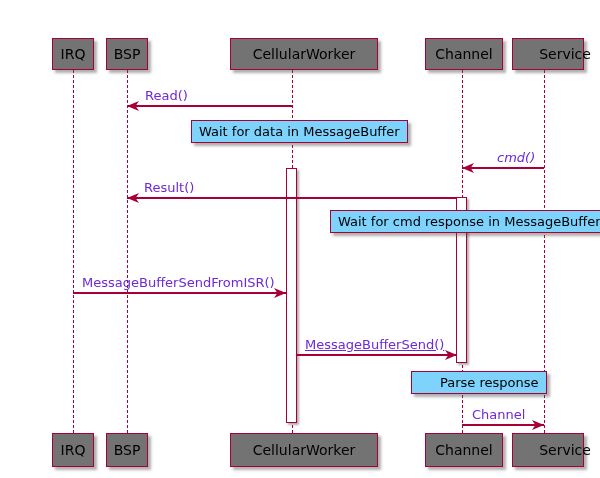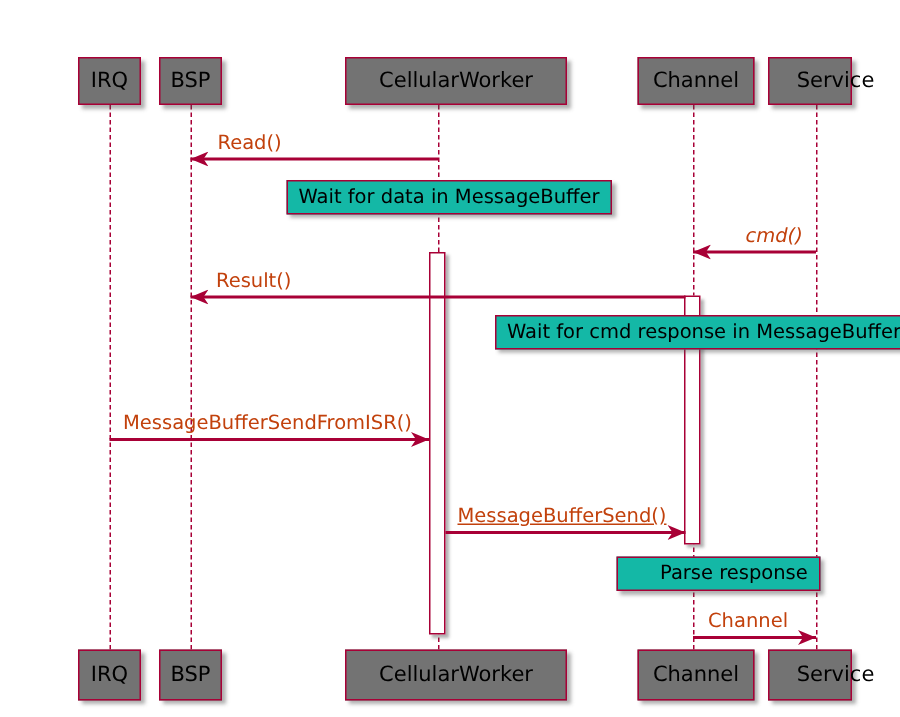--- a/index.html
+++ b/index.html
@@ -12,48 +12,48 @@
   .pbox{position:absolute;background:#737373;border:1.8px solid #A80036;
         box-shadow:2.5px 2.5px 2.5px rgba(80,80,80,.45);
         display:flex;align-items:center;justify-content:center;
         font-size:14px;box-sizing:border-box;}
   .pbox.top{top:38px;height:32px;}
   .pbox.bottom{top:433px;height:34px;}
   .p-irq{left:52px;width:42px;}
   .p-bsp{left:106px;width:42px;}
   .p-cw{left:230px;width:148px;}
   .p-ch{left:425px;width:78px;}
-  .p-sv{left:512px;width:56px;padding-left:34px;}
+  .p-sv{left:512px;width:72px;padding-left:34px;}
 
   .lifeline{position:absolute;top:70px;height:363px;width:0;
             border-left:1px dashed #A80036;}
   .ll-irq{left:73px;} .ll-bsp{left:127px;} .ll-cw{left:292px;}
   .ll-ch{left:462px;} .ll-sv{left:544px;}
 
   .activation{position:absolute;width:11px;background:#fff;
               border:1.5px solid #A80036;box-sizing:border-box;
               box-shadow:2px 2px 2px rgba(80,80,80,.45);}
   .act-cw{left:286px;top:168px;height:255px;}
   .act-ch{left:456px;top:197px;height:166px;}
 
   .mline{position:absolute;height:1.6px;background:#A80036;}
-  .mlabel{position:absolute;font-size:13px;white-space:nowrap;color:#c2410c;}
+  .mlabel{position:absolute;font-size:13px;white-space:nowrap;color:#6d28d9;}
   .ahead{position:absolute;width:12px;height:10px;background:#A80036;}
   .ahead.right{clip-path:polygon(0% 0%,100% 50%,0% 100%,28% 50%);}
   .ahead.left{clip-path:polygon(100% 0%,0% 50%,100% 100%,72% 50%);}
 
   
   .m1-line{left:127px;top:105px;width:165px;} .m1-head{left:127px;top:101px;} .m1-label{left:145px;top:88px;}
   .m2-line{left:462px;top:167px;width:82px;}  .m2-head{left:462px;top:163px;} .m2-label{left:497px;top:150px;font-style:italic;}
   .m3-line{left:127px;top:197px;width:330px;} .m3-head{left:127px;top:193px;} .m3-label{left:144px;top:180px;}
   .m4-line{left:73px;top:292px;width:213px;}  .m4-head{left:274px;top:288px;} .m4-label{left:82px;top:275px;}
   .m5-line{left:297px;top:354px;width:160px;} .m5-head{left:445px;top:350px;} .m5-label{left:305px;top:337px;text-decoration:underline;}
   .m6-line{left:462px;top:424px;width:82px;}  .m6-head{left:532px;top:420px;} .m6-label{left:472px;top:407px;}
 
-  .note{position:absolute;background:#14b8a6;border:1.5px solid #A80036;
+  .note{position:absolute;background:#7dd3fc;border:1.5px solid #A80036;
         box-shadow:2.5px 2.5px 2.5px rgba(80,80,80,.45);
         font-size:13px;padding:3px 7px;white-space:nowrap;box-sizing:border-box;}
   .n1{left:191px;top:120px;}
   .n2{left:330px;top:210px;}
   .n3{left:10px;top:243px;}
   .n4{left:245px;top:305px;}
   .n5{left:411px;top:371px;padding-left:28px;}
 </style>
 </head>
 <body>

